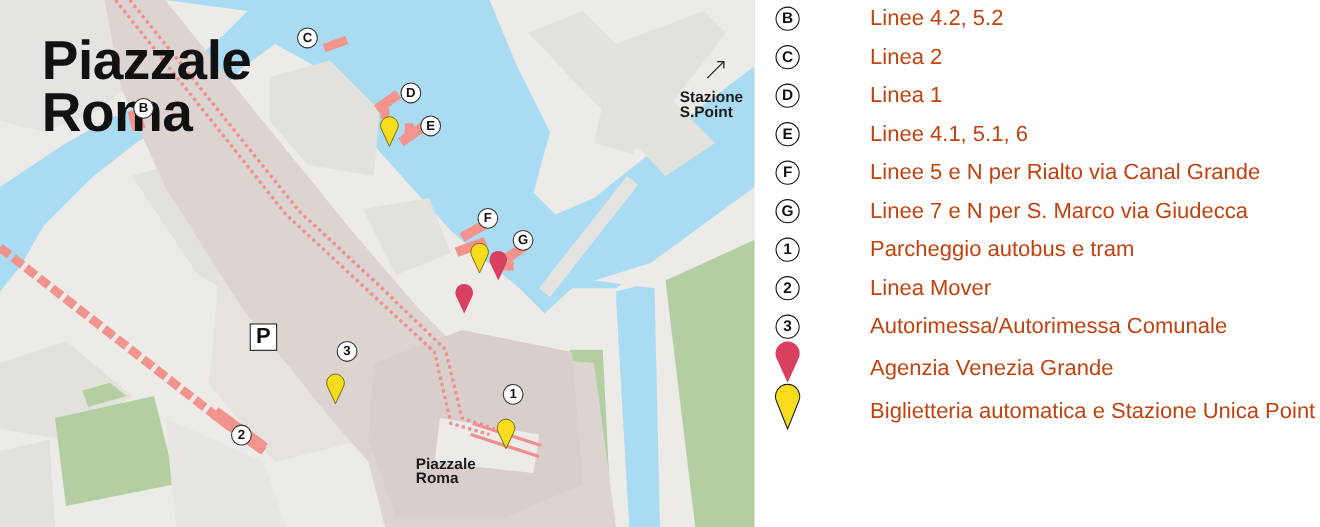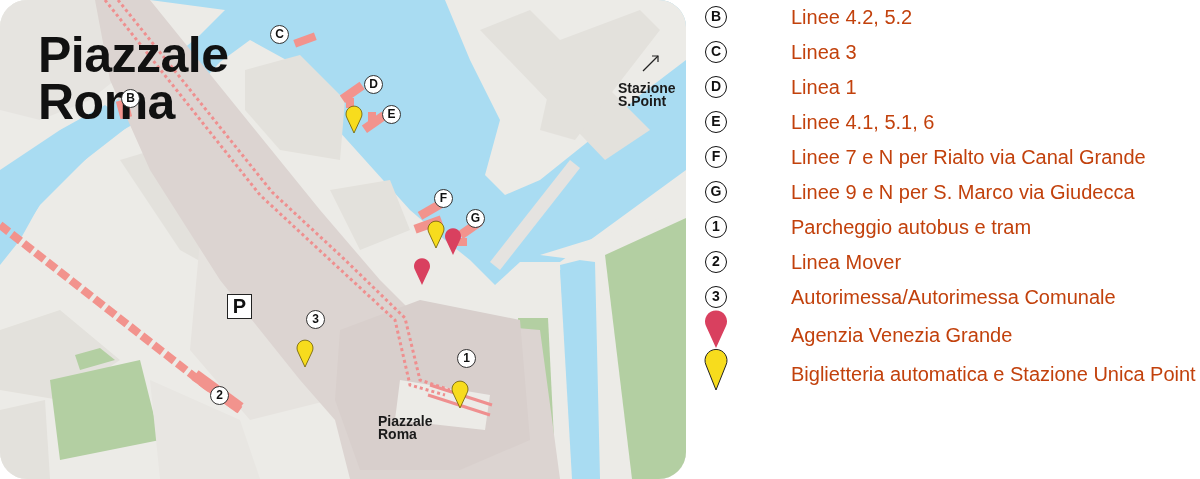--- a/index.html
+++ b/index.html
@@ -1,17 +1,17 @@
 <!DOCTYPE html>
 <html><head>
 <meta charset="utf-8">
 <style>
   html,body{margin:0;padding:0;background:#fff;}
   body{width:1200px;height:479px;position:relative;overflow:hidden;font-family:"Liberation Sans",sans-serif;}
-  #map{position:absolute;left:0;top:0;width:686px;height:479px;overflow:hidden;background:#ecebe7;border-radius:27px;}
+  #map{position:absolute;left:0;top:0;width:686px;height:479px;overflow:hidden;background:#ecebe7;}
   #map svg{position:absolute;left:0;top:0;}
   .big-title{position:absolute;left:38px;top:32px;font-family:"Liberation Sans",sans-serif;font-weight:bold;font-size:50px;line-height:47px;color:#111;letter-spacing:-0.5px;}
   .lbl{position:absolute;font-family:"Liberation Sans",sans-serif;font-weight:bold;color:#1a1a1a;font-size:14px;line-height:13px;}
   .badge{position:absolute;width:19px;height:19px;border-radius:50%;background:#fff;border:1.2px solid #333;box-sizing:border-box;font-family:"Liberation Sans",sans-serif;font-weight:bold;font-size:12px;line-height:17px;text-align:center;color:#111;}
   .pbox{position:absolute;left:227px;top:294px;width:25px;height:25px;background:#fff;border:1.3px solid #222;box-sizing:border-box;font-family:"Liberation Sans",sans-serif;font-weight:bold;font-size:20px;line-height:23px;text-align:center;color:#111;}
   .pin{position:absolute;}
   #legend{position:absolute;left:700px;top:0;width:500px;height:479px;}
   .lrow{position:absolute;left:0;height:34px;display:flex;align-items:center;}
   .lcirc{position:absolute;left:5px;width:22px;height:22px;border-radius:50%;border:1.6px solid #111;box-sizing:border-box;font-family:"Liberation Sans",sans-serif;font-weight:bold;font-size:14px;line-height:19px;text-align:center;color:#111;}
   .ltext{position:absolute;left:49px;white-space:nowrap;font-family:"Liberation Sans",sans-serif;font-size:20px;color:#c2410c;margin-left:42px;}
@@ -134,37 +134,37 @@
   </svg>
 </div>
 
 <div id="legend">
   <div class="lrow" style="top:0px;">
     <div class="lcirc">B</div>
     <div class="ltext">Linee 4.2, 5.2</div>
   </div>
   <div class="lrow" style="top:35px;">
     <div class="lcirc">C</div>
-    <div class="ltext">Linea 3</div>
+    <div class="ltext">Linea 2</div>
   </div>
   <div class="lrow" style="top:70px;">
     <div class="lcirc">D</div>
     <div class="ltext">Linea 1</div>
   </div>
   <div class="lrow" style="top:105px;">
     <div class="lcirc">E</div>
     <div class="ltext">Linee 4.1, 5.1, 6</div>
   </div>
   <div class="lrow" style="top:140px;">
     <div class="lcirc">F</div>
-    <div class="ltext">Linee 7 e N per Rialto via Canal Grande</div>
+    <div class="ltext">Linee 5 e N per Rialto via Canal Grande</div>
   </div>
   <div class="lrow" style="top:175px;">
     <div class="lcirc">G</div>
-    <div class="ltext">Linee 9 e N per S. Marco via Giudecca</div>
+    <div class="ltext">Linee 7 e N per S. Marco via Giudecca</div>
   </div>
   <div class="lrow" style="top:210px;">
     <div class="lcirc">1</div>
     <div class="ltext">Parcheggio autobus e tram</div>
   </div>
   <div class="lrow" style="top:245px;">
     <div class="lcirc">2</div>
     <div class="ltext">Linea Mover</div>
   </div>
   <div class="lrow" style="top:280px;">

